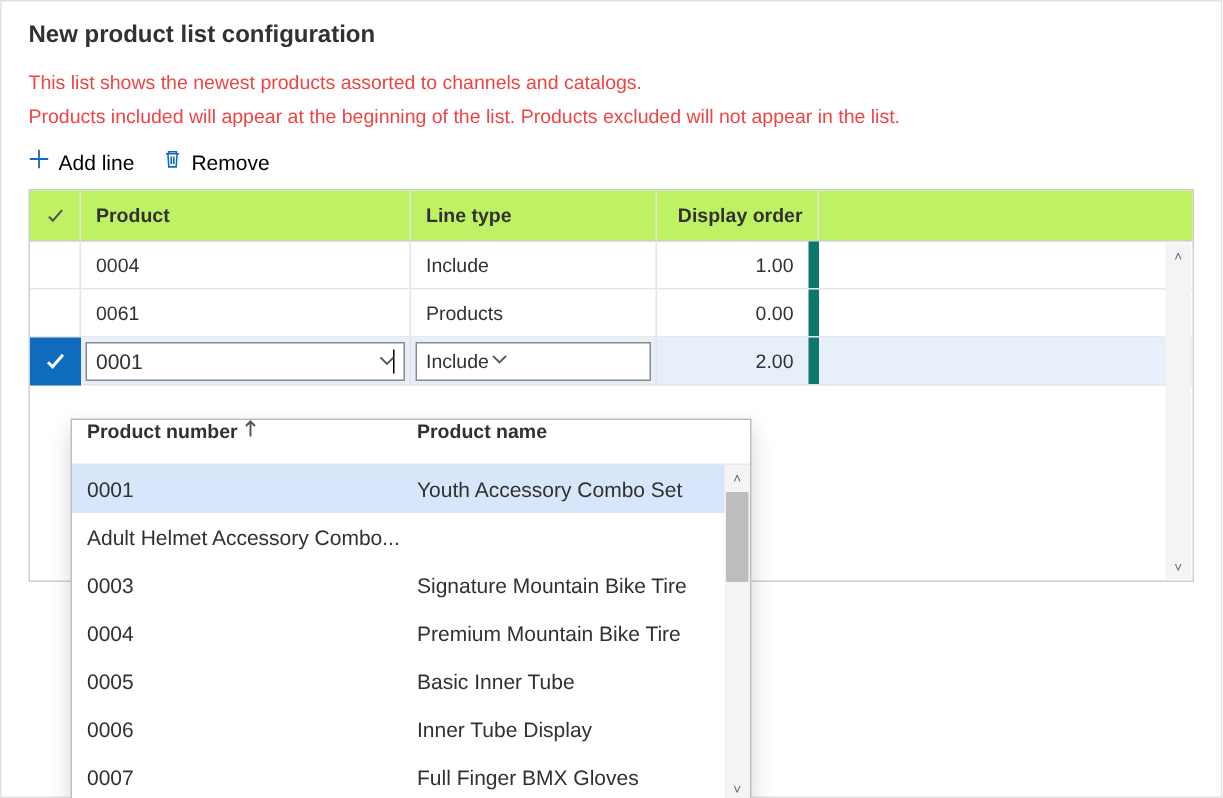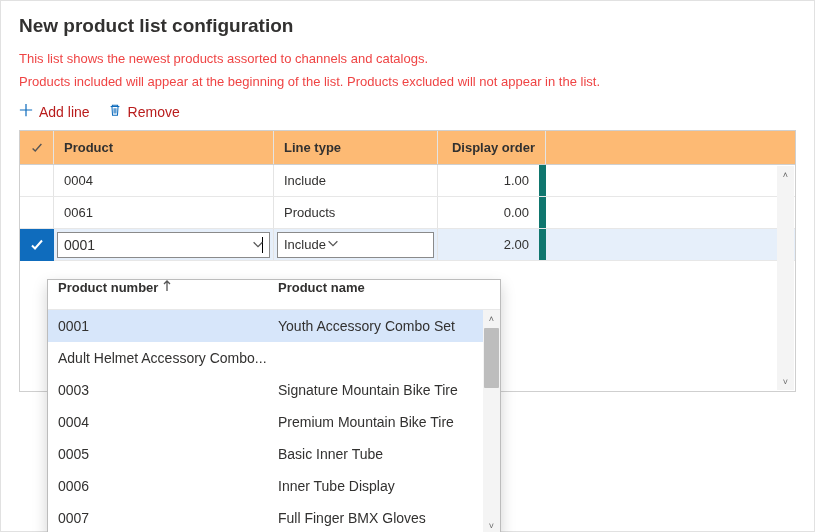--- a/index.html
+++ b/index.html
@@ -1,25 +1,25 @@
 <!DOCTYPE html>
 <html><head>
 <meta charset="utf-8">
 <style>
   * { box-sizing: border-box; }
   html, body { margin:0; padding:0; font-family: "Segoe UI", Arial, sans-serif; font-size:13px; color:#323130; background:#fff; }
   .page { width:815px; height:532px; border:1px solid #e1e1e1; position:relative; padding:14px 18px 18px 18px; }
-  .title { font-size:19px; font-weight:600; margin-bottom:14px; }
+  .title { font-size:16px; font-weight:600; margin-bottom:14px; }
   .desc { font-size:13px; color:#ef4444; margin-bottom:8px; }
   .toolbar { display:flex; gap:18px; align-items:center; margin:14px 0 10px 0; }
-  .tbtn { display:flex; align-items:center; gap:6px; color:#b91c1c; cursor:pointer; font-size:14px; }
+  .tbtn { display:flex; align-items:center; gap:6px; color:#000000; cursor:pointer; font-size:14px; }
   .tbtn svg { width:14px; height:14px; }
   
   .grid-wrap { border:1px solid #cfcfcf; position:relative; }
-  .grid-header { display:flex; background:#fdba74; border-bottom:1px solid #cfcfcf; height:34px; align-items:center; font-weight:600; }
+  .grid-header { display:flex; background:#bef264; border-bottom:1px solid #cfcfcf; height:34px; align-items:center; font-weight:600; }
   .col-check { width:34px; flex:0 0 34px; display:flex; align-items:center; justify-content:center; border-right:1px solid #e4e4e4; height:100%; }
   .col-product { width:220px; flex:0 0 220px; padding:0 10px; border-right:1px solid #e4e4e4; height:100%; display:flex; align-items:center; }
   .col-linetype { width:164px; flex:0 0 164px; padding:0 10px; border-right:1px solid #e4e4e4; height:100%; display:flex; align-items:center; }
   .col-disporder { width:108px; flex:0 0 108px; padding:0 10px; height:100%; display:flex; align-items:center; justify-content:flex-end; border-right:1px solid #e4e4e4; }
   .col-rest { flex:1; height:100%; border-left:none; }
   
   .row { display:flex; height:32px; border-bottom:1px solid #e7e7e7; align-items:center; }
   .row .col-check { border-right:1px solid #e4e4e4; }
   .row .col-product { border-right:1px solid #e4e4e4; }
   .row .col-linetype { border-right:1px solid #e4e4e4; }

